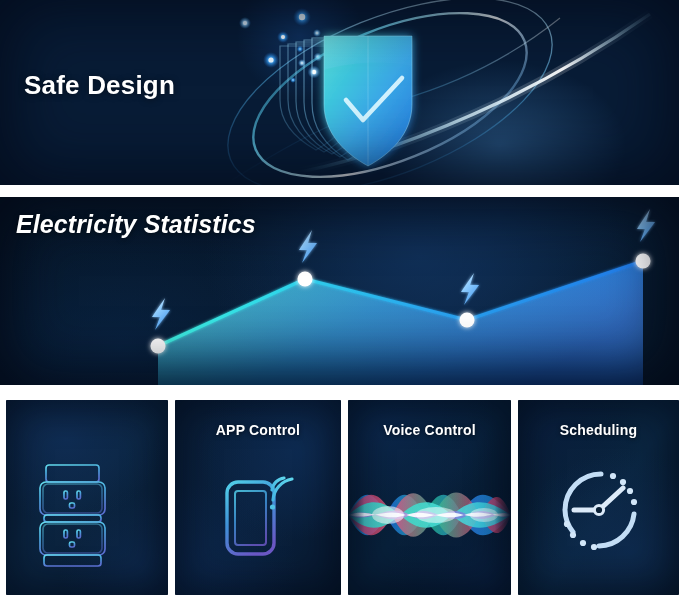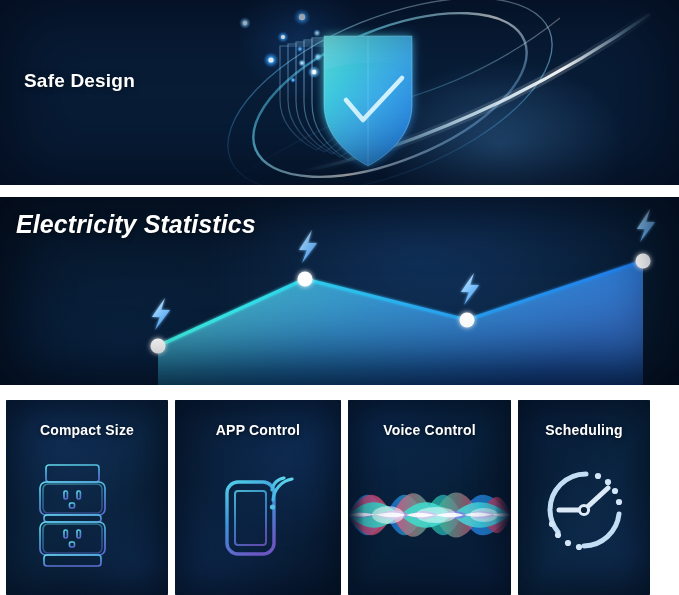--- a/index.html
+++ b/index.html
@@ -46,21 +46,21 @@
   }
   .banner-safe .vignette {
     position: absolute;
     inset: 0;
     box-shadow: inset 0 0 60px 14px rgba(3,10,24,0.75);
   }
   .safe-title {
     position: absolute;
     left: 24px;
     top: 70px;
-    font-size: 19px;
+    font-size: 26px;
     font-weight: bold;
     color: #ffffff;
     letter-spacing: 0.2px;
     text-shadow: 0 1px 6px rgba(0,0,0,0.5);
     white-space: nowrap;
   }
 
   .shield-wrap {
     position: absolute;
     left: 250px;
@@ -171,21 +171,21 @@
       linear-gradient(135deg, #091d36 0%, #0a2240 50%, #07182e 100%);
   }
   #panel-2 {
     left: 348px; width: 163px;
     background:
       radial-gradient(ellipse 140px 120px at 40px 30px, rgba(12,40,78,0.8), rgba(8,24,50,0) 78%),
       radial-gradient(ellipse 130px 120px at 140px 180px, rgba(10,34,68,0.7), rgba(6,20,42,0) 78%),
       linear-gradient(130deg, #061c33 0%, #08203a 50%, #051528 100%);
   }
   #panel-3 {
-    left: 518px; width: 132px;
+    left: 518px; width: 161px;
     background:
       radial-gradient(ellipse 150px 130px at 110px 150px, rgba(16,46,86,0.7), rgba(8,24,50,0) 76%),
       radial-gradient(ellipse 120px 110px at 30px 30px, rgba(10,32,64,0.7), rgba(6,20,42,0) 78%),
       linear-gradient(125deg, #071b31 0%, #0a2540 55%, #061728 100%);
   }
 
   .waveform-wrap {
     position: absolute;
     left: 0;
     top: 60px;
@@ -377,21 +377,20 @@
       </g>
     </svg>
 
     <div class="vignette"></div>
   </div>
   <div class="stats-title">Electricity Statistics</div>
 
   <div class="panels">
 
     <div class="panel" id="panel-0">
-      <div class="panel-title">Compact Size</div>
       <div class="panel-icon">
         <svg width="120" height="116" viewBox="0 0 120 116">
           <defs>
             <linearGradient id="outG" x1="0%" y1="0%" x2="30%" y2="100%">
               <stop offset="0%" stop-color="#63dcec"></stop>
               <stop offset="45%" stop-color="#4aa9dd"></stop>
               <stop offset="100%" stop-color="#5a6fd0"></stop>
             </linearGradient>
           </defs>
           <g fill="none" stroke="url(#outG)" stroke-width="1.7" stroke-linejoin="round" stroke-linecap="round">

